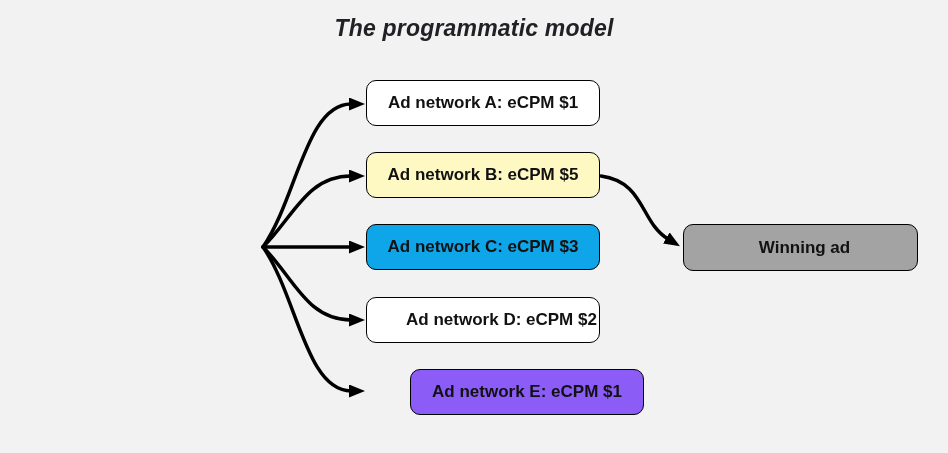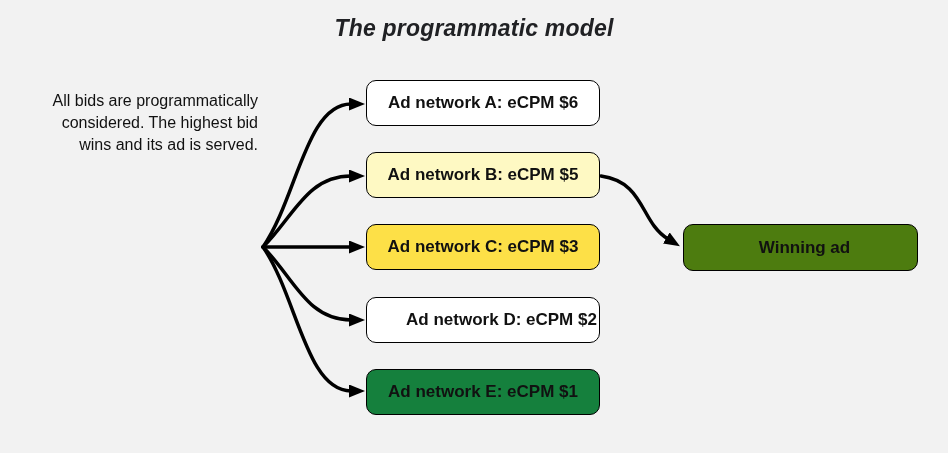--- a/index.html
+++ b/index.html
@@ -69,44 +69,41 @@
     stroke-linecap: round;
   }
 </style>
 </head>
 <body>
 
 <div id="stage">
 
   <div class="title">The programmatic model</div>
 
-  <div class="note">All bids are programmatically
-considered. The highest bid
-wins and its ad is served.</div>
 
   <svg id="arrows" viewBox="0 0 948 453" xmlns="http://www.w3.org/2000/svg">
     <defs>
       <marker id="ah" markerUnits="userSpaceOnUse" markerWidth="16" markerHeight="13" refX="2" refY="6.5" orient="auto">
         <path d="M0,0 L16,6.5 L0,13 Z" fill="#000000"></path>
       </marker>
     </defs>
     <path class="edge" d="M263,247 C297,198 306,104 351,104" marker-end="url(#ah)"></path>
     <path class="edge" d="M263,247 C294,216 307,176 351,176" marker-end="url(#ah)"></path>
     <path class="edge" d="M263,247 L351,247" marker-end="url(#ah)"></path>
     <path class="edge" d="M263,247 C294,278 307,320 351,320" marker-end="url(#ah)"></path>
     <path class="edge" d="M263,247 C297,296 306,391 351,391" marker-end="url(#ah)"></path>
     <path class="edge" d="M601,176 C645,182 640,222 668,239" marker-end="url(#ah)"></path>
   </svg>
 
 
-  <div class="node network" id="net-a" style="background-color: rgb(255, 255, 255);">Ad network A: eCPM $6</div>
+  <div class="node network" id="net-a" style="background-color: rgb(255, 255, 255);">Ad network A: eCPM $1</div>
 
   <div class="node network" id="net-b" style="background-color: #fef9c3;">Ad network B: eCPM $5</div>
 
-  <div class="node network" id="net-c" style="background-color: #fde047;">Ad network C: eCPM $3</div>
+  <div class="node network" id="net-c" style="background-color: #0ea5e9;">Ad network C: eCPM $3</div>
 
   <div class="node network" id="net-d" style="background-color: rgb(255, 255, 255);">Ad network D: eCPM $2</div>
 
-  <div class="node network" id="net-e" style="background-color: #15803d;">Ad network E: eCPM $1</div>
+  <div class="node network" id="net-e" style="background-color: #8b5cf6; margin-left: 44px;">Ad network E: eCPM $1</div>
 
-  <div class="node" id="winning" style="background-color: #4d7c0f; padding-left: 8px;">Winning ad</div>
+  <div class="node" id="winning" style="background-color: #a3a3a3; padding-left: 8px;">Winning ad</div>
 
 </div>
 
 </body></html>

